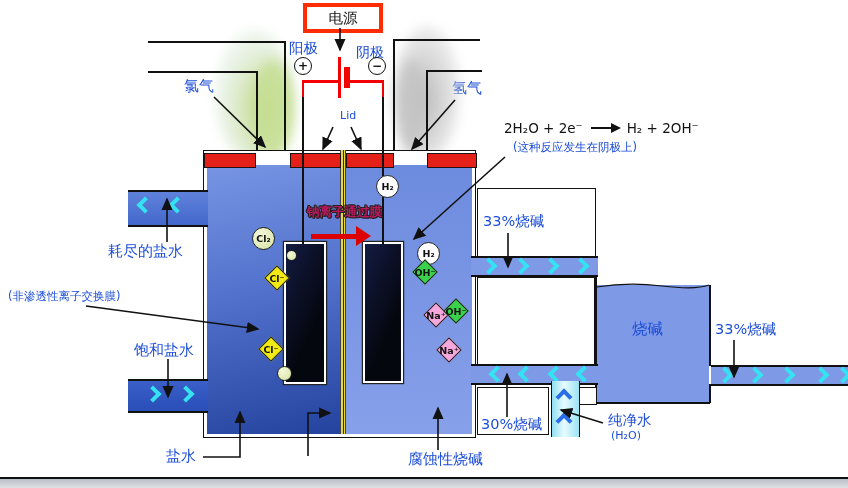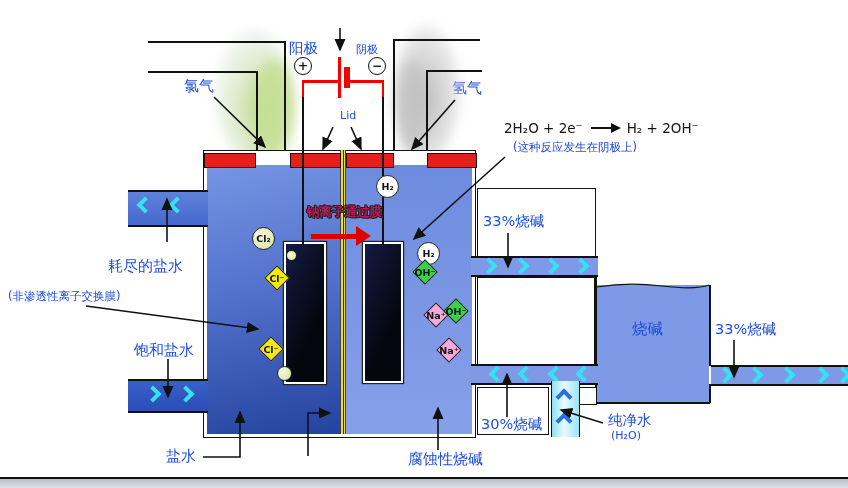--- a/index.html
+++ b/index.html
@@ -131,22 +131,25 @@
   <div class="dline" style="left:709px;top:285px;width:1.8px;height:81px;"></div>
   <div class="dline" style="left:709px;top:384px;width:1.8px;height:19px;"></div>
 
   <div class="pipe" style="left:711px;top:365px;width:137px;height:17px;background:var(--tank_blue);border-right:none;"></div>
   <div class="chev c r" style="left:719px;top:369px;"></div>
   <div class="chev c r" style="left:749px;top:369px;"></div>
   <div class="chev c r" style="left:781px;top:369px;"></div>
   <div class="chev c r" style="left:815px;top:369px;"></div>
   <div class="chev c r" style="left:837px;top:369px;"></div>
 
+  <div class="powerbox">
+    <span>电源</span>
+  </div>
   <div class="lbl" style="left:289px;top:40px;font-size:14.5px;">阳极</div>
-  <div class="lbl" style="left:356px;top:44px;font-size:11px;">阴极</div>
+  <div class="lbl" style="left:356px;top:44px;font-size:14px;">阴极</div>
   <div class="term" style="left:294px;top:57px;">
     <span>+</span>
     </div>
   <div class="term" style="left:368px;top:57px;">
     <span>−</span>
     </div>
 
   <div class="rwire" style="left:337.5px;top:57px;width:3px;height:41px;"></div>
   <div class="rwire" style="left:344px;top:67px;width:6px;height:21px;"></div>
   <div class="rwire" style="left:302px;top:80px;width:36px;height:2.5px;"></div>
@@ -198,21 +201,21 @@
 
   <div class="rxn" style="left:504px;top:120px;">
     <span>2H₂O + 2e⁻</span>
     <span class="rarrow"></span>
     <span>H₂ + 2OH⁻</span>
   </div>
   <div class="lbl sm z7" style="left:513px;top:141px;">(这种反应发生在阴极上)</div>
 
   <div class="lbl sm z7" style="left:8px;top:290px;">(非渗透性离子交换膜)</div>
 
-  <div class="lbl z7" style="left:108px;top:243px;margin-top:15px;">耗尽的盐水</div>
+  <div class="lbl z7" style="left:108px;top:243px;">耗尽的盐水</div>
   <div class="lbl z7" style="left:134px;top:342px;">饱和盐水</div>
   <div class="lbl z7" style="left:166px;top:448px;">盐水</div>
   <div class="lbl z7" style="left:408px;top:451px;">腐蚀性烧碱</div>
   <div class="lbl z7" style="left:483px;top:213px;font-size:14.5px;">33%烧碱</div>
   <div class="lbl z7" style="left:481px;top:416px;font-size:14.5px;">30%烧碱</div>
   <div class="lbl z7" style="left:632px;top:321px;font-size:15.5px;">烧碱</div>
   <div class="lbl z7" style="left:715px;top:321px;font-size:14.5px;">33%烧碱</div>
   <div class="lbl z7" style="left:608px;top:412px;font-size:14.5px;">纯净水</div>
   <div class="lbl z7" style="left:611px;top:430px;font-size:11px;">(H₂O)</div>
 

